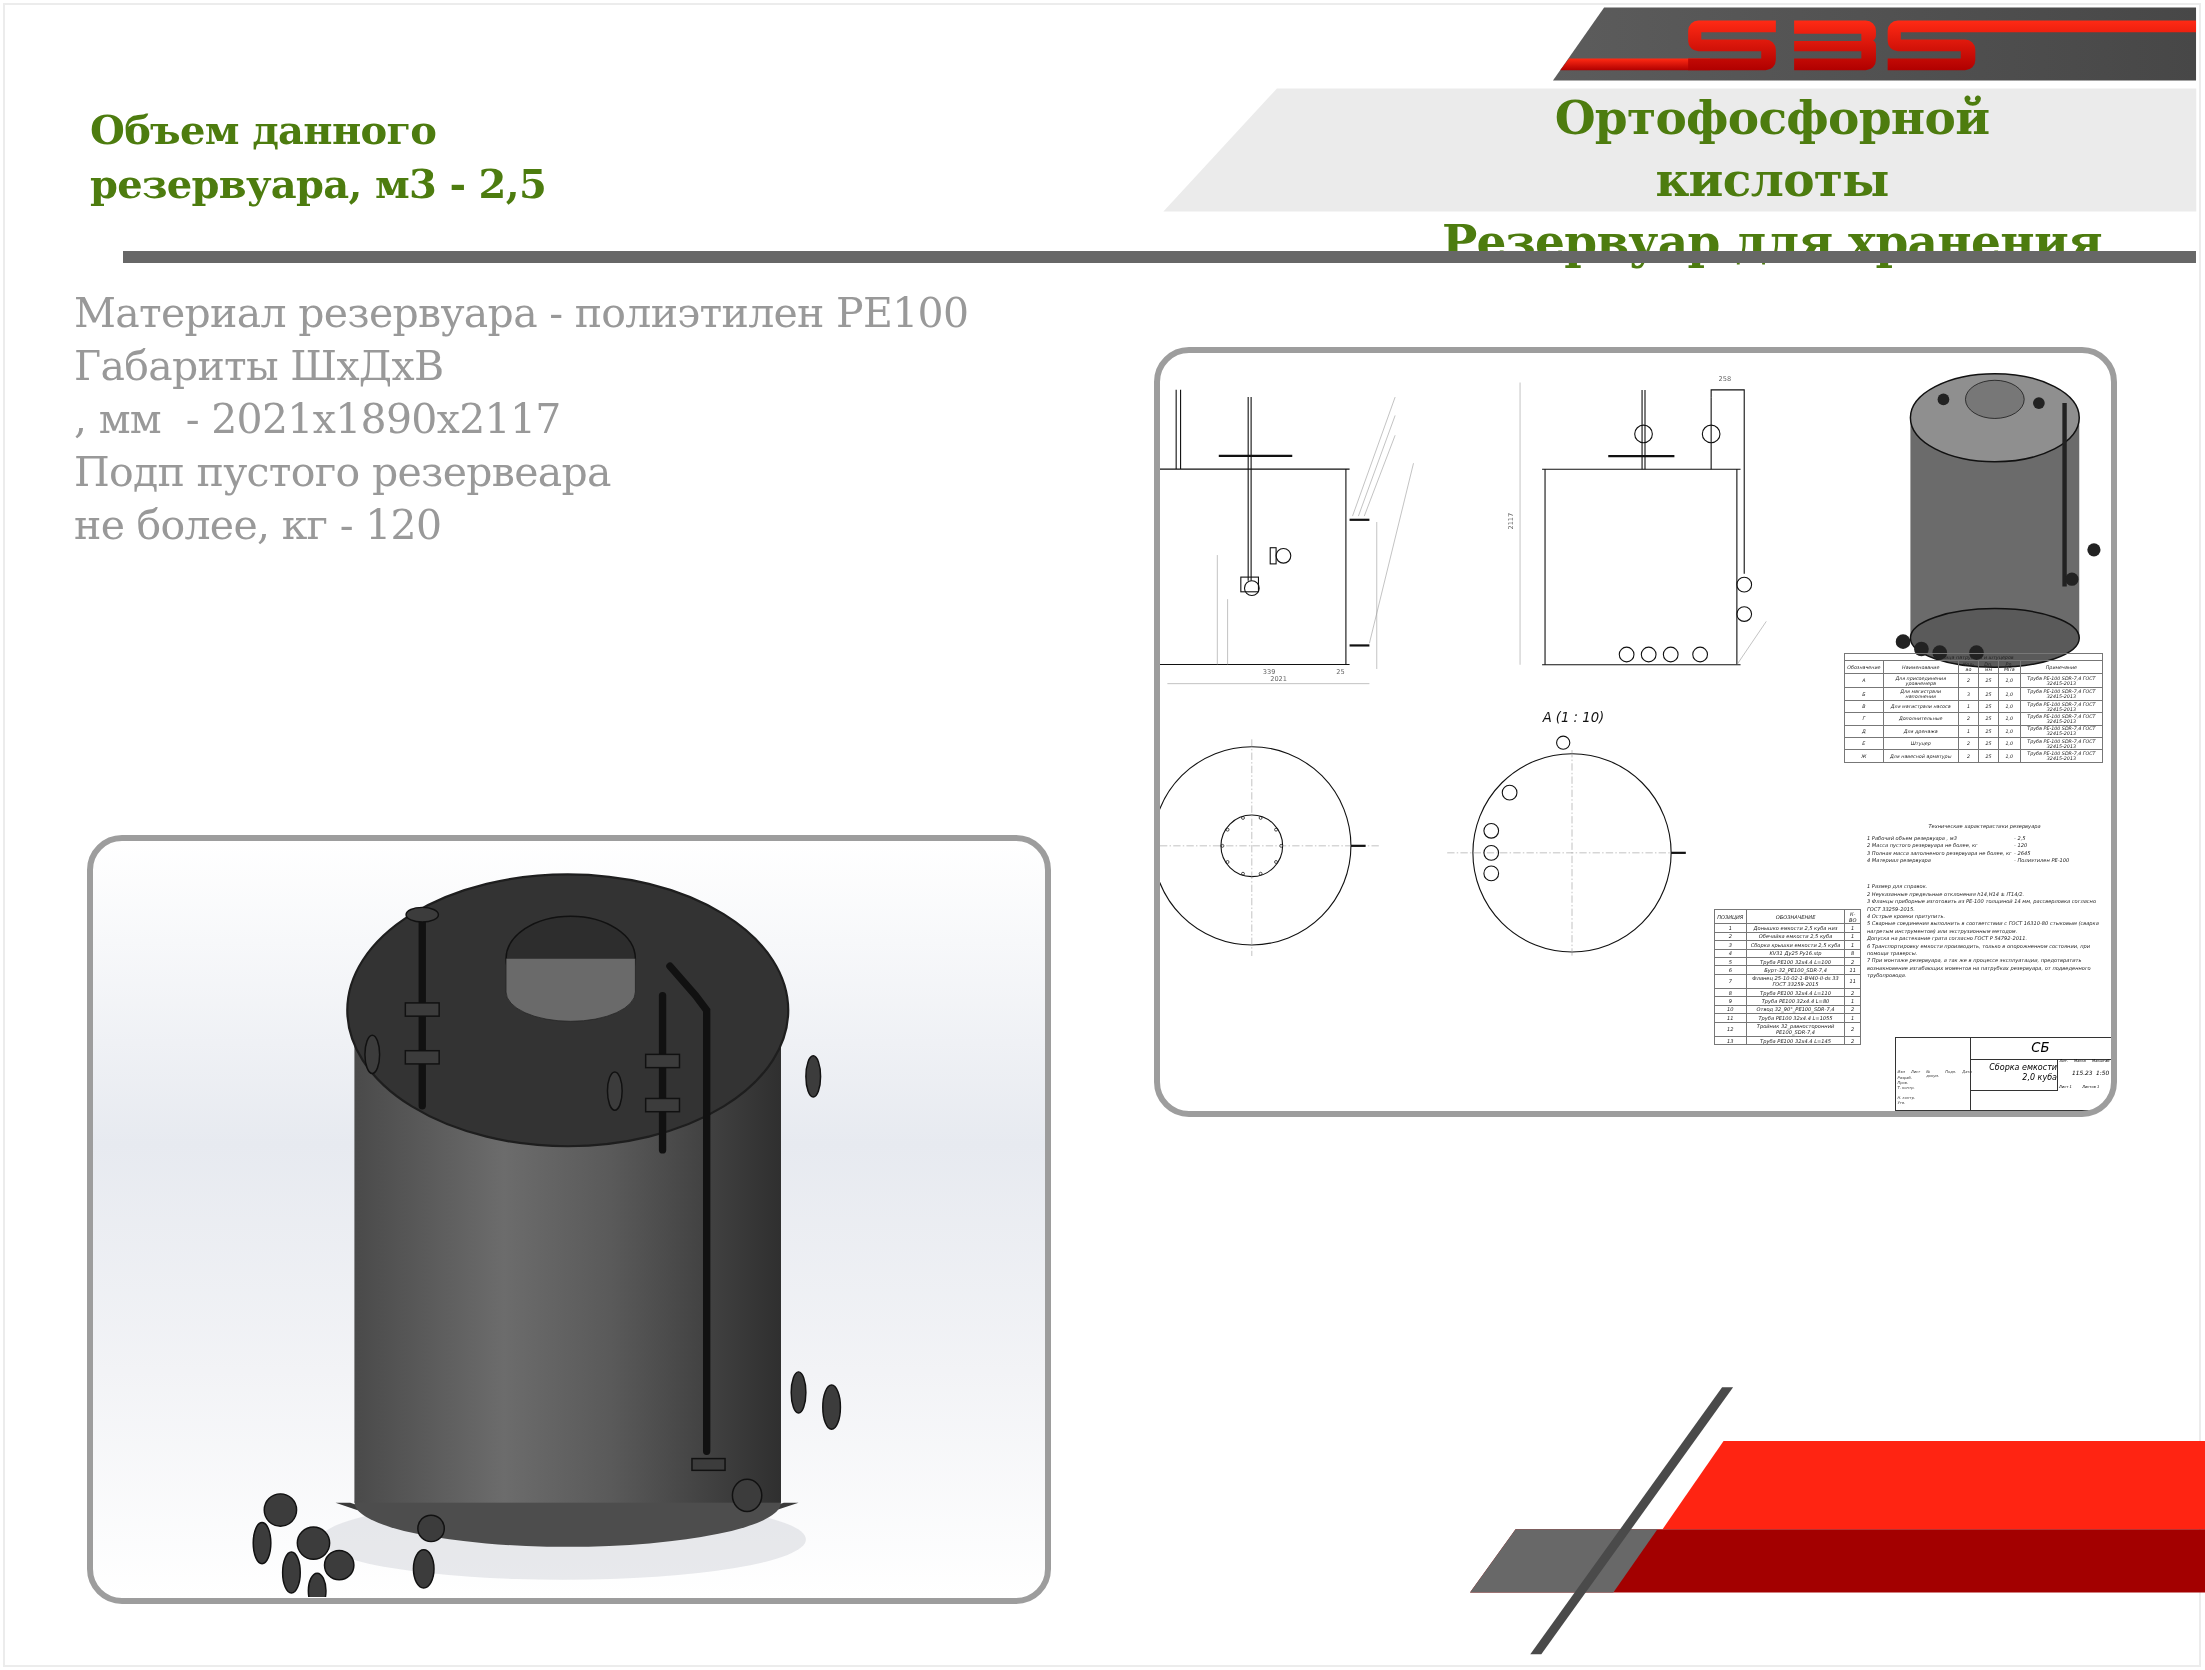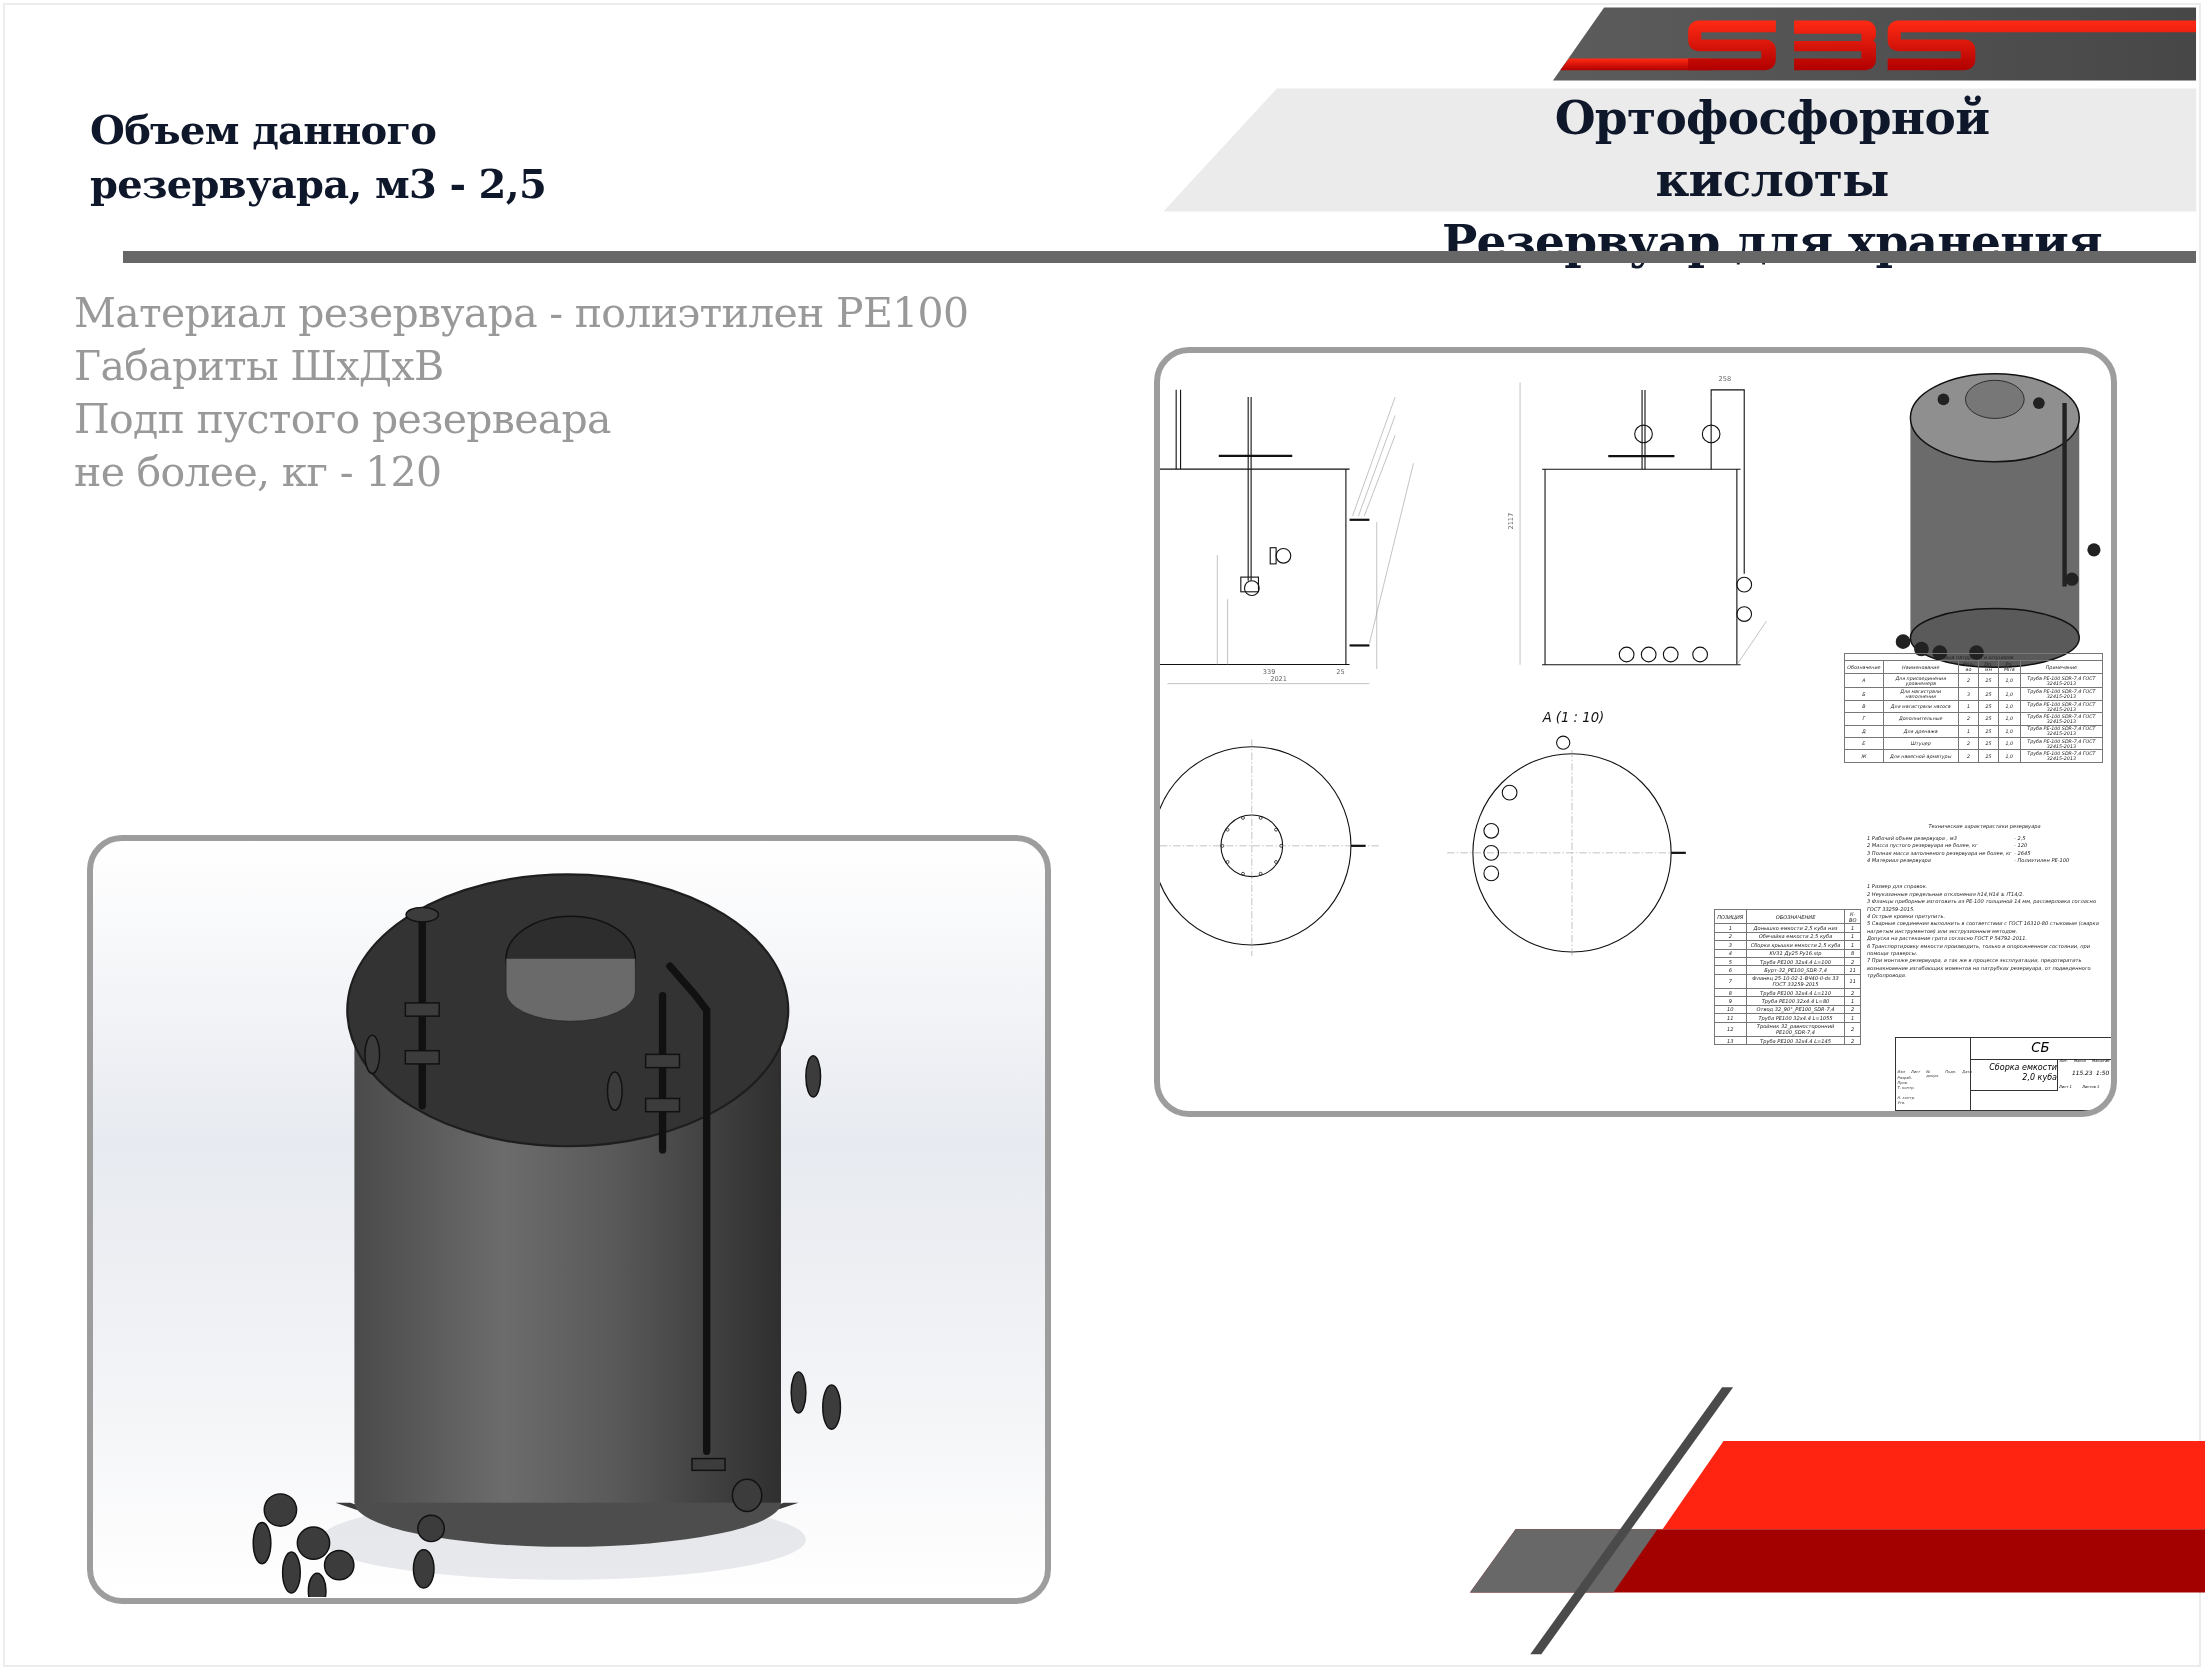--- a/index.html
+++ b/index.html
@@ -1,19 +1,19 @@
 <!DOCTYPE html>
 <html style="font-size:11.8px"><head>
 <meta charset="utf-8">
 <style>
   html, body { margin:0; padding:0; }
   body { width:2205px; height:1671px; background:#ffffff; position:relative; overflow:hidden; font-family:"DejaVu Serif", serif; }
   .frame { position:absolute; left:2.9px; top:2.9px; width:2198px; height:1664px; border:2.2px solid #ececec; box-sizing:border-box; }
   .abs { position:absolute; }
-  .heading-text { color:#0f172a; font-weight:bold; font-family:"DejaVu Serif", serif; }
+  .heading-text { color:#4d7c0f; font-weight:bold; font-family:"DejaVu Serif", serif; }
   .volume { left:90px; top:103px; font-size:40px; line-height:54px; letter-spacing:-0.7px; }
   .title { left:1441px; top:87px; width:662px; text-align:center; font-size:47px; line-height:62px; letter-spacing:-0.7px; }
   .specs { left:74px; top:287px; color:#999999; font-weight:normal; font-size:41px; line-height:53px; letter-spacing:-0.7px; }
   .specs div { white-space:pre; }
   .divider { left:123px; top:251px; width:2073px; height:11.8px; background:#676767; }
   .panel { border:6.6px solid #9d9d9d; border-radius:35px; box-sizing:border-box; overflow:hidden; background:#ffffff; }
   .render-panel { left:87px; top:835px; width:964px; height:769px; background:linear-gradient(180deg,#ffffff 0%,#e7eaf0 40%,#f2f3f6 70%,#ffffff 100%); }
   .drawing-panel { left:1154px; top:347px; width:963px; height:770px; }
   .drw-text { font-family:"DejaVu Sans", sans-serif; font-style:italic; color:#222; }
   table.spec { border-collapse:collapse; font-family:"DejaVu Sans", sans-serif; font-style:italic; font-size:6.6px; color:#222; }
@@ -56,20 +56,21 @@
 <div class="abs heading-text title">
   <div>Ортофосфорной кислоты</div>
   <div>Резервуар для хранения</div>
 </div>
 
 <div class="abs divider"></div>
 
 <div class="abs specs">
   <div>Материал резервуара - полиэтилен PE100</div>
   <div>Габариты ШхДхВ</div>
+  <div>, мм  - 2021x1890x2117</div>
   <div>Подп пустого резервеара</div>
   <div>не более, кг - 120</div>
 </div>
 
 <div class="abs panel render-panel">
   <svg width="951" height="756" viewBox="0 0 1294 1028">
     <defs>
       <linearGradient id="body" x1="0" x2="1">
           <stop offset="0" stop-color="#4a4a4a"></stop>
           <stop offset="0.35" stop-color="#6c6c6c"></stop>

